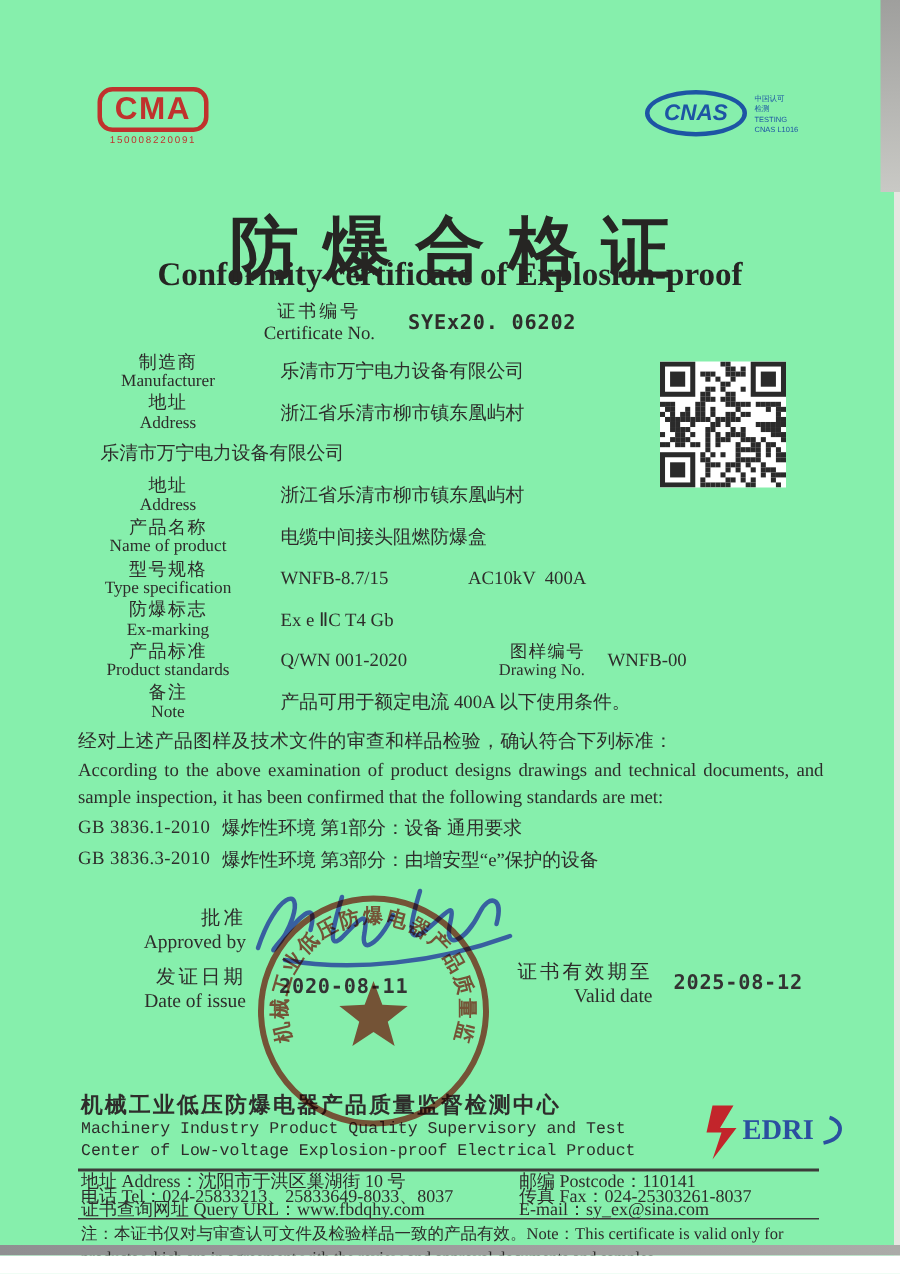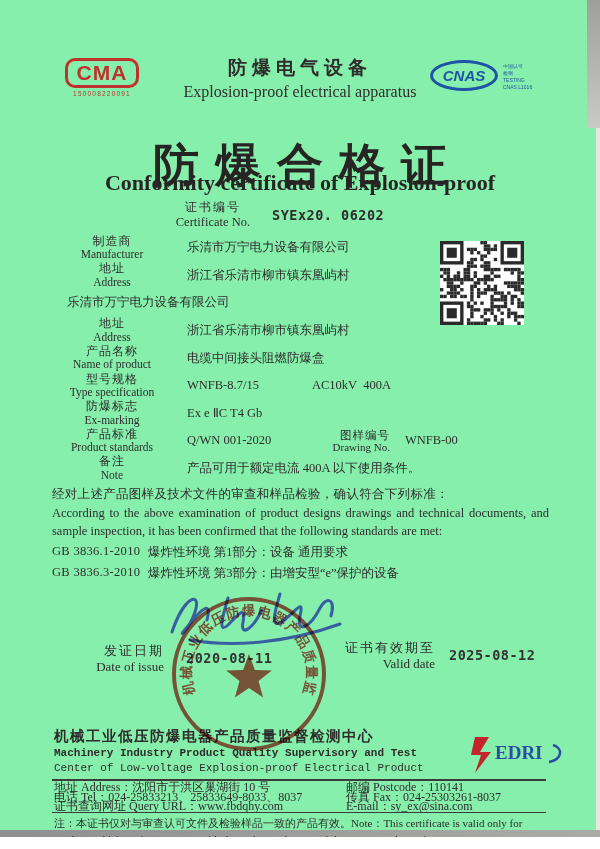--- a/index.html
+++ b/index.html
@@ -89,21 +89,21 @@
              font-weight:bold; font-size:13.5px; letter-spacing:.5px; color:#333; }
   .issue-val { left:186px; top:650px; }
   .valid-val { left:449px; top:647px; }
 
   .signature { position:absolute; left:150px; top:580px; z-index:3; }
   .stamp { position:absolute; left:159px; top:584px; z-index:4; opacity:.85;
            mix-blend-mode:multiply; }
 
   
   .org-cn  { position:absolute; left:54px; top:727px; font-size:14.5px; letter-spacing:1.5px; font-weight:600; }
-  .org-en1 { position:absolute; left:54px; top:747px; font-family:"Liberation Mono", monospace; font-size:11px;font-weight:bold; }
+  .org-en1 { position:absolute; left:54px; top:747px; font-family:"Liberation Mono", monospace; font-size:11px; }
   .org-en2 { position:absolute; left:54px; top:762px; font-family:"Liberation Mono", monospace; font-size:11px; }
   .edri { position:absolute; left:465px; top:735px; }
 
   .divider1 { position:absolute; left:52px; top:779px; width:494px; border-top:2px solid #3c3b39; }
   .divider2 { position:absolute; left:52px; top:812px; width:494px; border-top:1.5px solid #3c3b39; }
 
   
   .contact { position:absolute; left:54px; top:783px; width:492px; font-size:12px; }
   .crow { display:flex; height:9.6px; align-items:center; }
   .cleft { width:292px; flex-shrink:0; }
@@ -118,24 +118,20 @@
 
   <div class="edge-right"></div>
   <div class="edge-right2"></div>
   <div class="edge-bottom"></div>
 
   <div class="cma">
     <div class="cma-box">CMA</div>
     <div class="cma-num">150008220091</div>
   </div>
 
-  <div class="hdr-center">
-    <div class="subject-cn">防爆电气设备</div>
-    <div class="subject-en">Explosion-proof electrical apparatus</div>
-  </div>
 
   <div class="cnas">
     <div class="cnas-oval">CNAS</div>
     <div class="cnas-side">
       <div>中国认可</div>
       <div>检测</div>
       <div>TESTING</div>
       <div>CNAS L1016</div>
     </div>
   </div>
@@ -462,20 +458,24 @@
     <div class="std-row">
       <span class="std-code">GB 3836.1-2010</span>
       <span>爆炸性环境 第1部分：设备 通用要求</span>
     </div>
     <div class="std-row">
       <span class="std-code">GB 3836.3-2010</span>
       <span>爆炸性环境 第3部分：由增安型“e”保护的设备</span>
     </div>
   </div>
 
+  <div class="lblstack approve-lbl">
+    <div class="cn">批准</div>
+    <div class="en">Approved by</div>
+  </div>
   <div class="lblstack issue-lbl">
     <div class="cn">发证日期</div>
     <div class="en">Date of issue</div>
   </div>
   <div class="dateval issue-val">2020-08-11</div>
   <div class="lblstack valid-lbl">
     <div class="cn">证书有效期至</div>
     <div class="en">Valid date</div>
   </div>
   <div class="dateval valid-val">2025-08-12</div>

